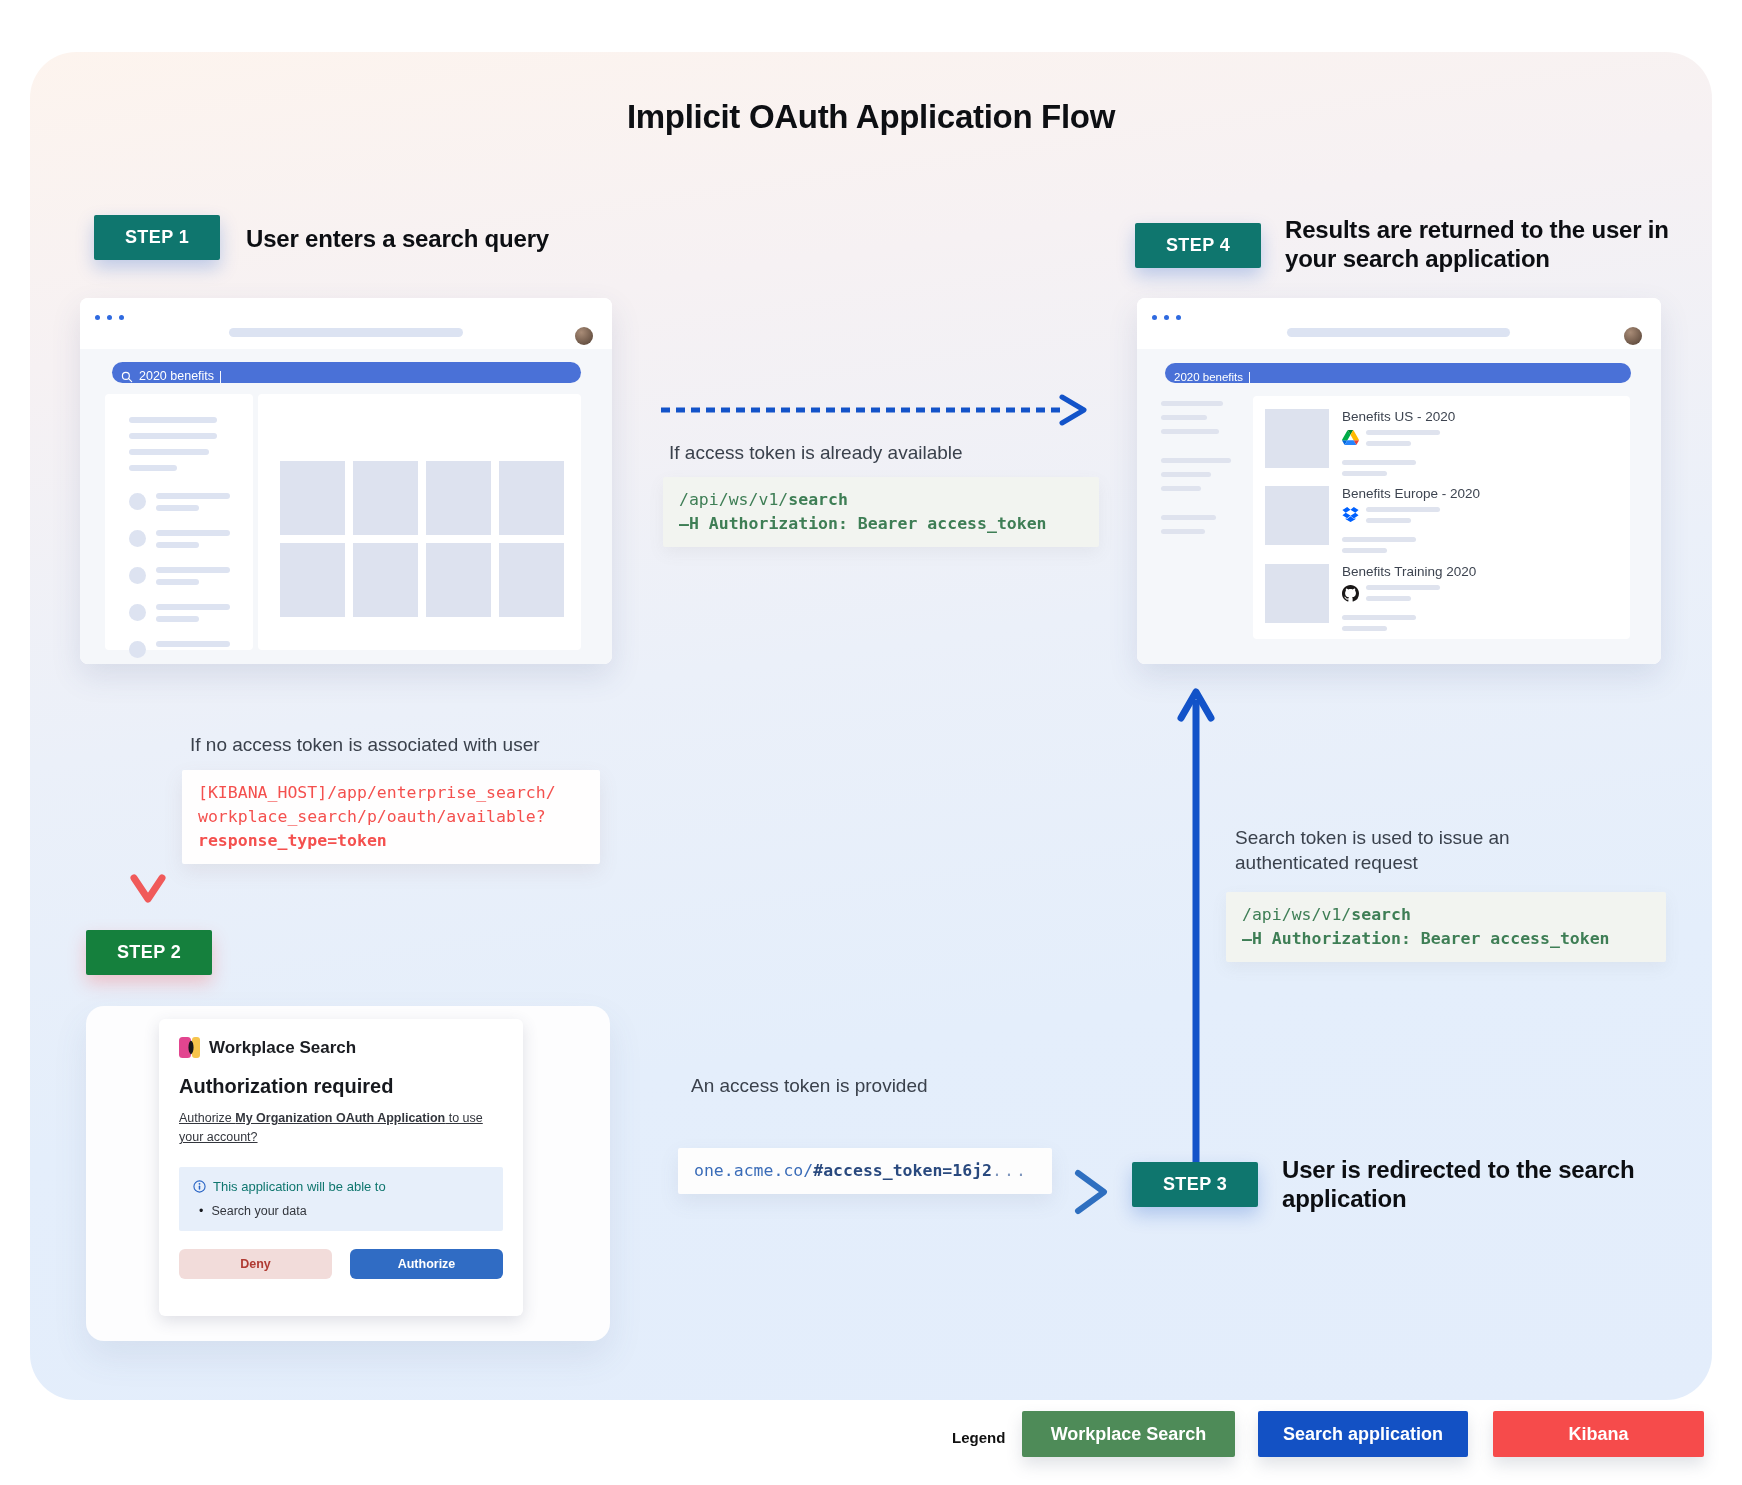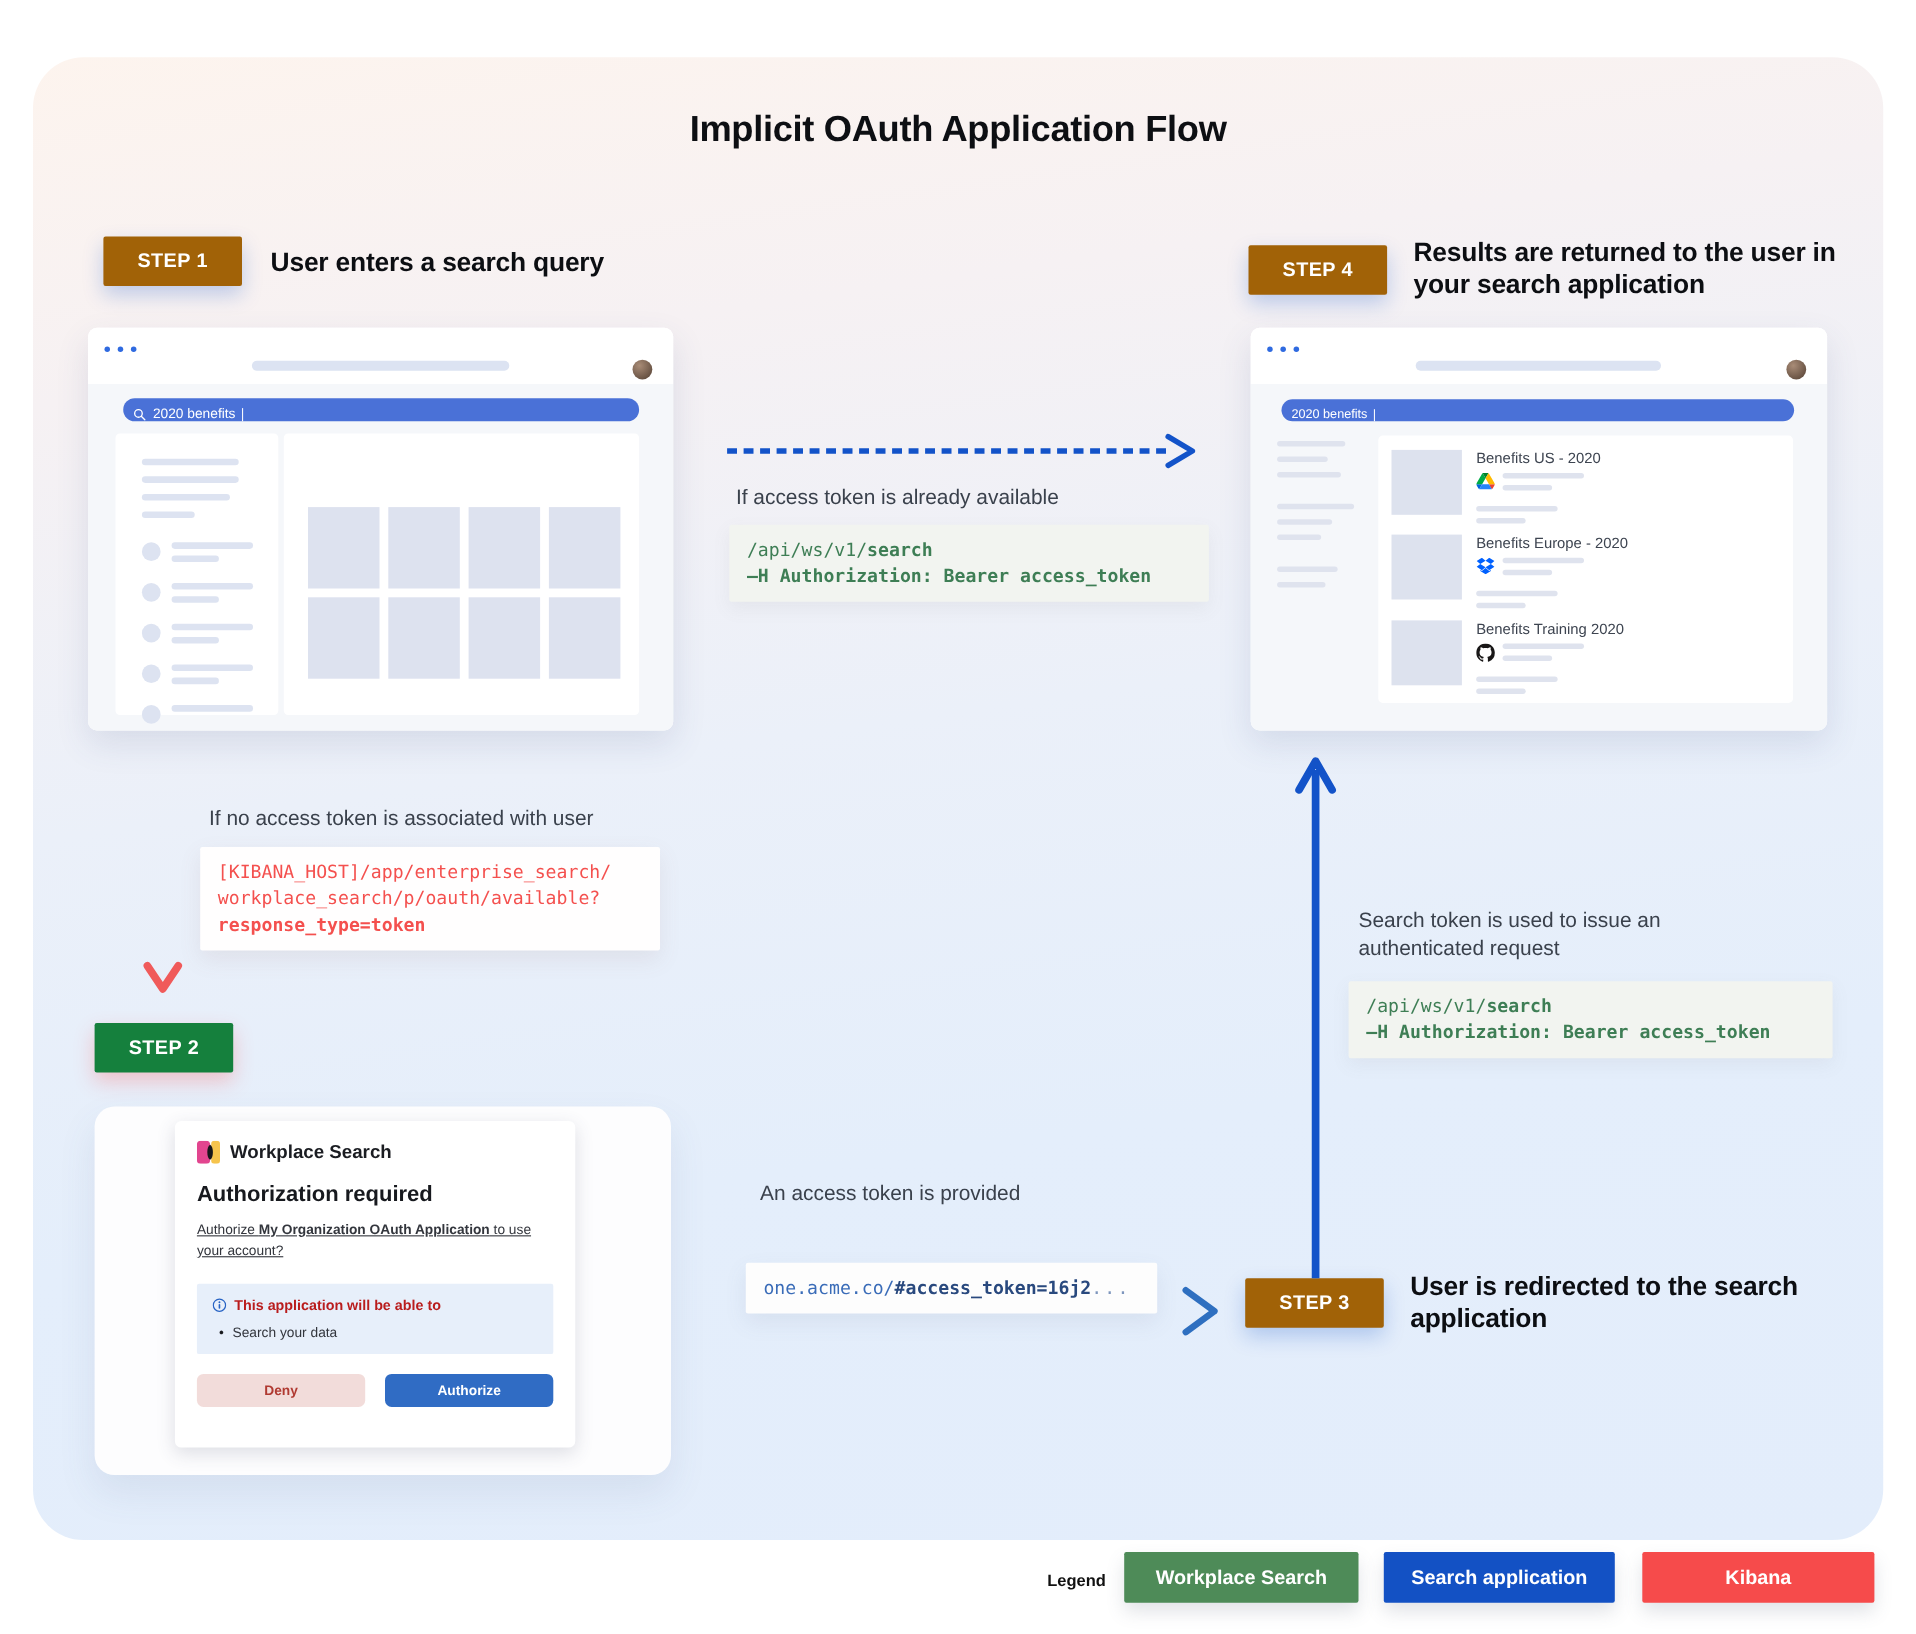--- a/index.html
+++ b/index.html
@@ -6,21 +6,21 @@
   html,body { width:1742px; height:1485px; background:#ffffff; font-family:"Liberation Sans", sans-serif; }
   .page { position:relative; width:1742px; height:1485px; overflow:hidden; }
   .canvas { position:absolute; left:30px; top:52px; width:1682px; height:1348px; border-radius:46px;
             background:linear-gradient(172deg,#fdf4ee 0%,#f6f1f3 20%,#ebf0f9 45%,#e4eefb 70%,#e3edfb 100%); }
   .abs { position:absolute; }
   .title { position:absolute; left:171px; top:98px; width:1400px; text-align:center;
            font-size:33px; font-weight:700; color:#0d0f13; letter-spacing:-0.3px; }
 
   .step-badge { position:absolute; width:126px; height:45px; display:flex; align-items:center; justify-content:center;
                 color:#fff; font-size:18px; font-weight:700; letter-spacing:.4px; border-radius:2px; }
-  .step-badge.blue { background:#a16207; box-shadow:0 8px 18px rgba(19,83,201,.25); }
+  .step-badge.blue { background:#0f766e; box-shadow:0 8px 18px rgba(19,83,201,.25); }
   .step-badge.red  { background:#15803d; box-shadow:0 8px 18px rgba(251,75,75,.28); }
   .step-heading { position:absolute; font-size:24px; font-weight:700; color:#0c0e12; line-height:1.22; letter-spacing:-0.2px; }
 
   .note { position:absolute; font-size:19px; color:#3a414c; line-height:1.3; }
 
   .code-card { position:absolute; padding:11px 16px; font-family:"DejaVu Sans Mono", monospace;
                font-size:16.5px; line-height:1.45; border-radius:2px; }
   .code-card.green { background:#f2f4f0; color:#3e7e55; box-shadow:0 6px 16px rgba(110,120,110,.08); }
   .code-card.white-red { background:#fffefe; color:#f4504e; box-shadow:0 8px 20px rgba(140,100,100,.10); }
   .code-card.white-blue { background:#fdfdfd; box-shadow:0 8px 20px rgba(100,110,140,.10); }
@@ -62,21 +62,21 @@
   
   .auth-outer { position:absolute; left:86px; top:1006px; width:524px; height:335px; background:#fdfdfe;
                 border-radius:18px; box-shadow:0 16px 34px rgba(80,100,140,.10); }
   .auth-dialog { position:absolute; left:73px; top:13px; width:364px; height:297px; background:#fff; border-radius:6px;
                  box-shadow:0 5px 16px rgba(60,70,100,.16); padding:18px 20px; }
   .wp-logo-row { display:flex; align-items:center; gap:9px; }
   .wp-name { font-size:17px; font-weight:700; color:#1b1d22; }
   .auth-title { margin-top:17px; font-size:20px; font-weight:700; color:#17191e; }
   .auth-body { margin-top:11px; font-size:12.5px; color:#33363d; line-height:1.5;text-decoration:underline; }
   .info-box { margin-top:20px; background:#e7effa; padding:12px 14px 13px; border-radius:2px; }
-  .info-head { display:flex; align-items:center; gap:7px; color:#b91c1c; font-size:13px; font-weight:700; }
+  .info-head { display:flex; align-items:center; gap:7px; color:#0f766e; font-size:13px; font-weight:400; }
   .info-perm { margin-top:10px; font-size:12.5px; color:#33363d; padding-left:6px; }
   .info-perm .bullet { margin-right:8px; color:#17191e; }
   .btn-row { display:flex; gap:18px; margin-top:18px; }
   .btn { flex:1; height:30px; border:none; border-radius:6px; font-size:12.5px; font-weight:700;
          font-family:"Liberation Sans", sans-serif; display:flex; align-items:center; justify-content:center; cursor:pointer; }
   .btn.deny { background:#f2dcda; color:#b03a32; }
   .btn.authorize { background:#306cc4; color:#fff; }
 
   
   .legend-label { position:absolute; left:952px; top:1429px; font-size:15px; font-weight:700; color:#111; }

